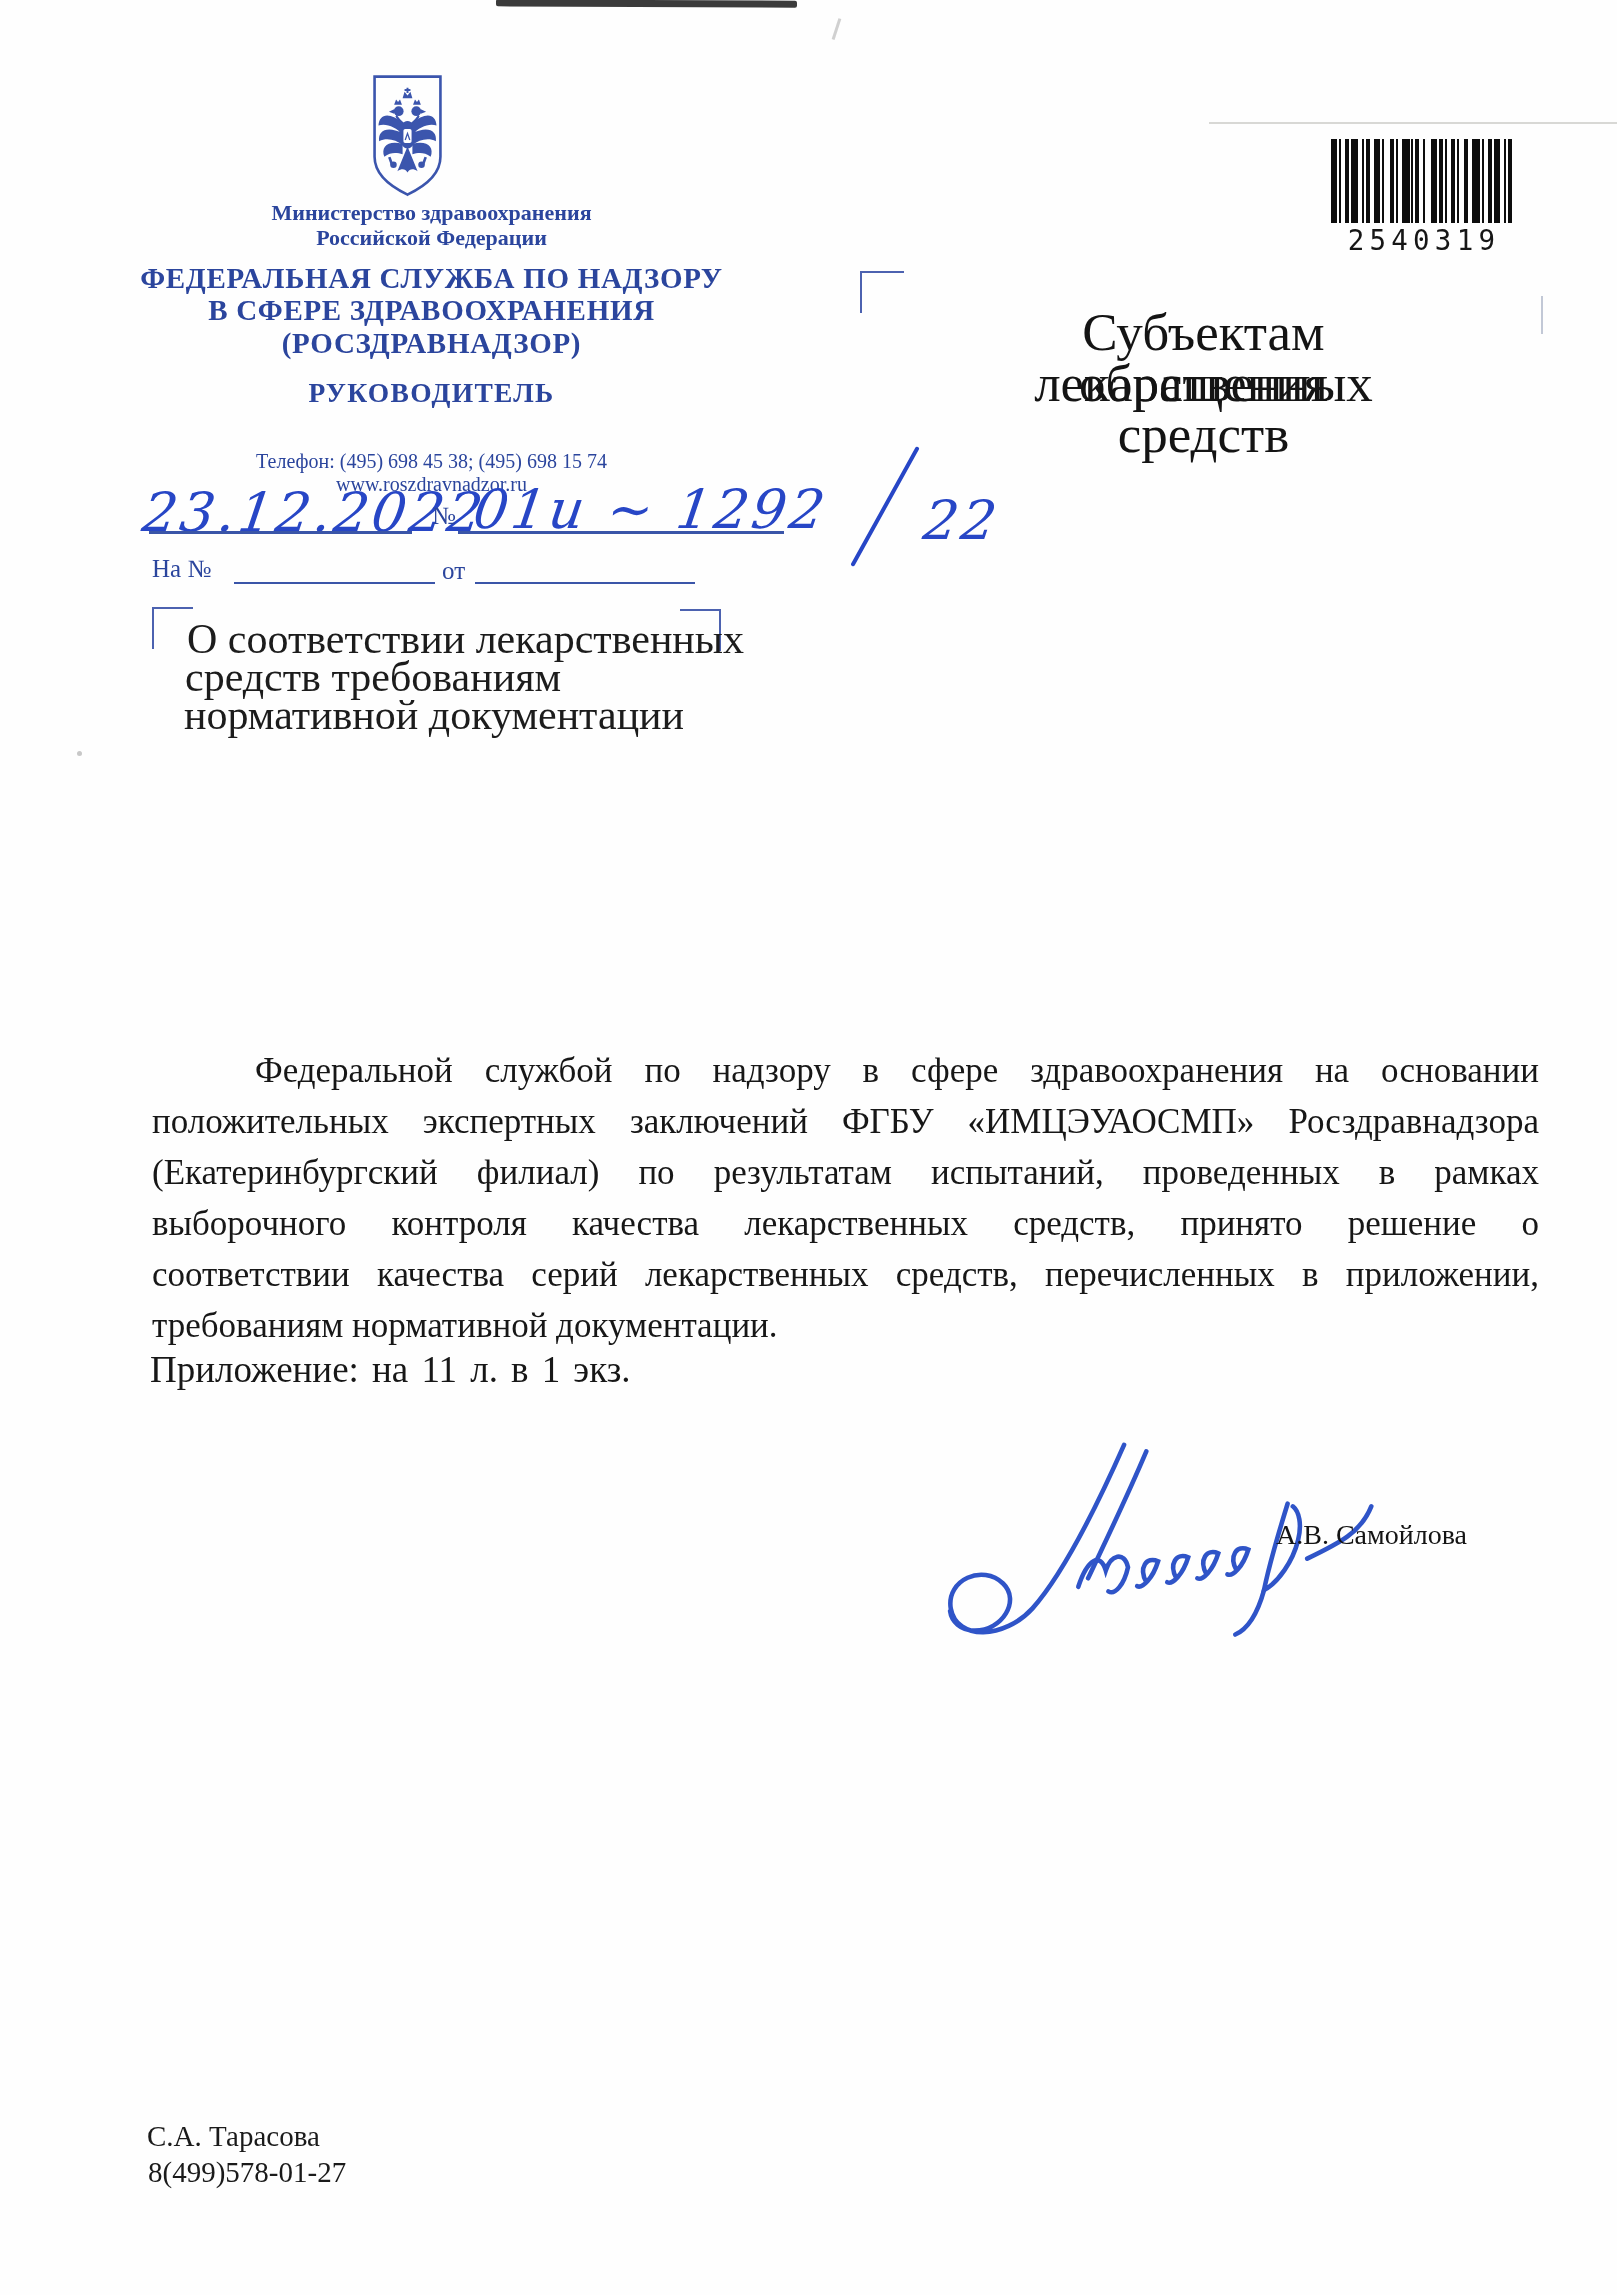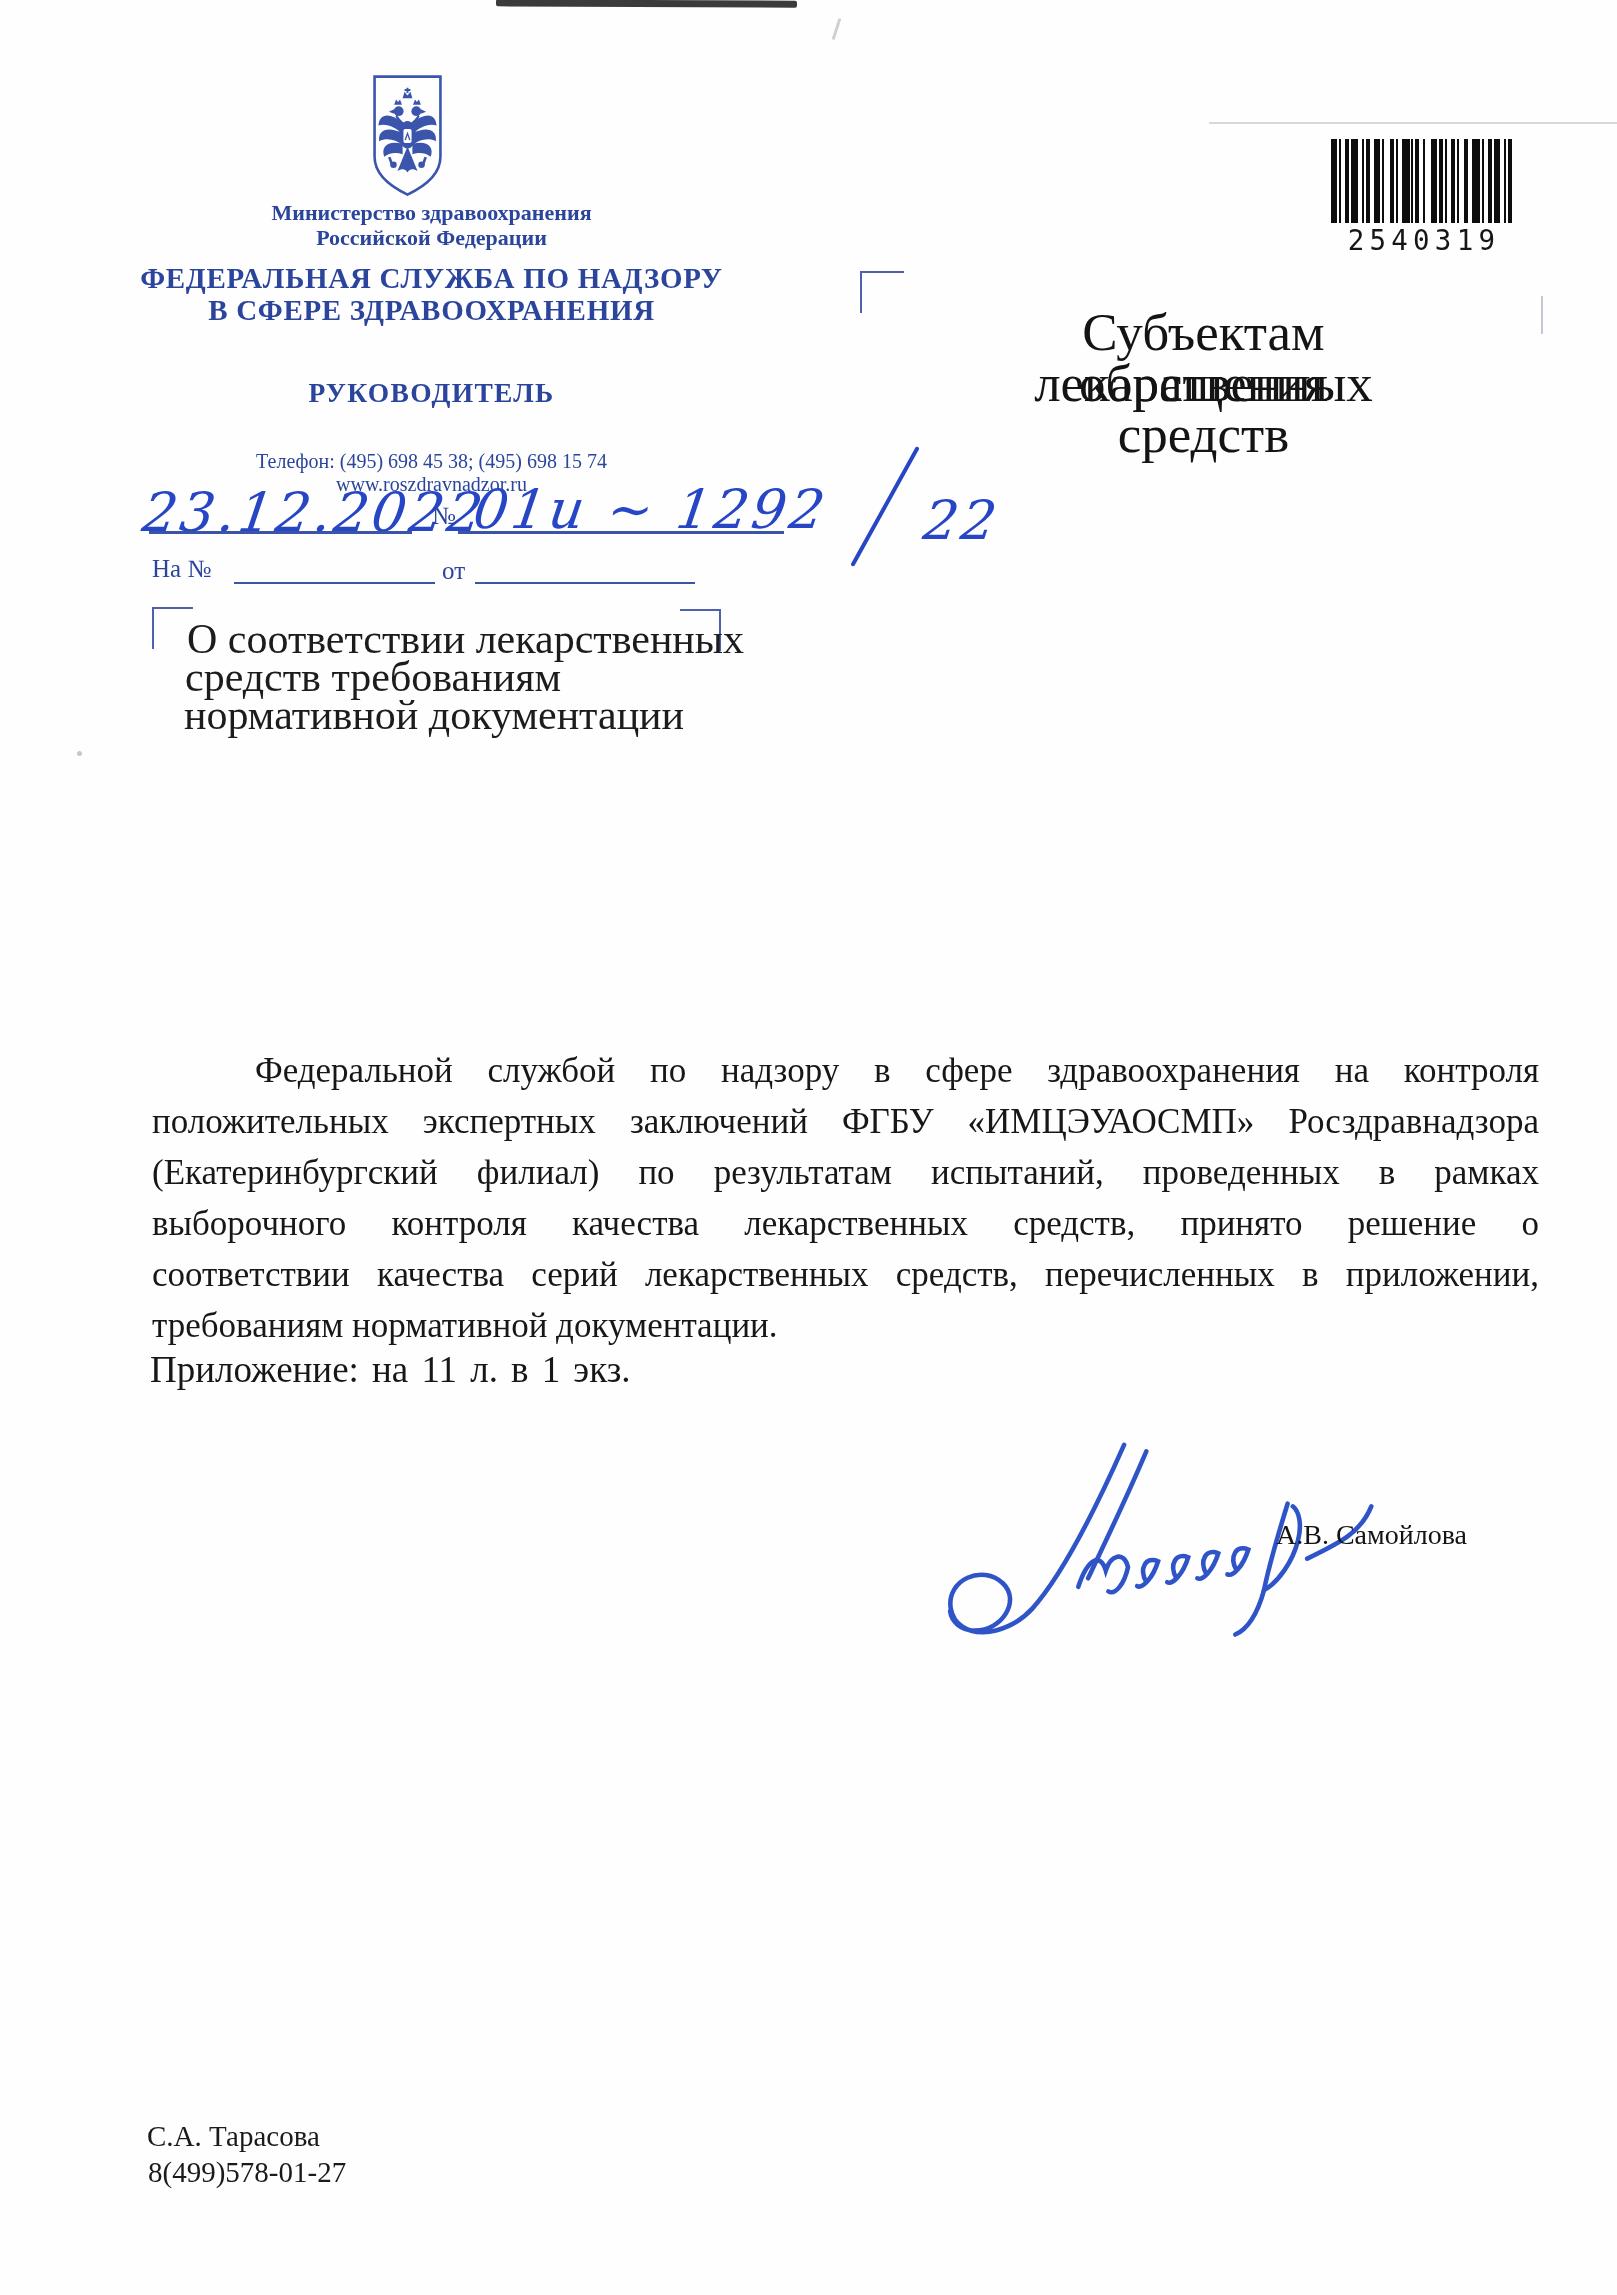--- a/index.html
+++ b/index.html
@@ -98,20 +98,21 @@
       <rect x="50" y="84" width="15" height="24" rx="4" fill="#ffffff" stroke="#3b55ad" stroke-width="2.5"></rect>
       <path d="M54,102 l3.5,-10 l3.5,10" fill="none" stroke="#3b55ad" stroke-width="2"></path>
     </svg>
   </div>
 
   <div class="abs lh lh-center ministry" style="top:200px;">Министерство здравоохранения</div>
   <div class="abs lh lh-center ministry" style="top:225px;">Российской Федерации</div>
 
   <div class="abs lh lh-center agency" style="top:262px;">ФЕДЕРАЛЬНАЯ СЛУЖБА ПО НАДЗОРУ</div>
   <div class="abs lh lh-center agency" style="top:294px;">В СФЕРЕ ЗДРАВООХРАНЕНИЯ</div>
+  <div class="abs lh lh-center agency" style="top:327px;">(РОСЗДРАВНАДЗОР)</div>
 
   <div class="abs lh lh-center chief" style="top:377px;">РУКОВОДИТЕЛЬ</div>
 
   <div class="abs lh lh-center addr" style="top:449px;">Телефон: (495) 698 45 38; (495) 698 15 74</div>
   <div class="abs lh lh-center addr" style="top:472px;">www.roszdravnadzor.ru</div>
 
   <div class="abs ink hw-big" style="left:143px;top:481px;">23.12.2022</div>
   <div class="abs form-label" style="left:432px;top:502px;">№</div>
   <div class="abs ink hw-big" style="left:474px;top:478px;">01и ~ 1292</div>
   <div class="abs" style="left:852px;top:564px;width:136px;height:3.9px;background:#2746c6;border-radius:2px;transform:rotate(-61deg);transform-origin:left center;"></div>
@@ -165,21 +166,21 @@
         <div style="left: 151px; width: 2px;"></div>
         <div style="left: 157px; width: 3.9px;"></div>
         <div style="left: 163px; width: 5.9px;"></div>
         <div style="left: 173px; width: 2px;"></div>
         <div style="left: 177px; width: 3.9px;"></div>
       </div>
     <div class="bc-num" style="margin-top:1.3px;">2540319</div>
   </div>
 
   <div class="abs bodytext" style="top:1045px;">
-    <div class="jline indent">Федеральной службой по надзору в сфере здравоохранения на контроля</div>
+    <div class="jline indent">Федеральной службой по надзору в сфере здравоохранения на основании</div>
     <div class="jline">положительных экспертных заключений ФГБУ «ИМЦЭУАОСМП» Росздравнадзора</div>
     <div class="jline">(Екатеринбургский филиал) по результатам испытаний, проведенных в рамках</div>
     <div class="jline">выборочного контроля качества лекарственных средств, принято решение о</div>
     <div class="jline">соответствии качества серий лекарственных средств, перечисленных в приложении,</div>
     <div class="lastline">требованиям нормативной документации.</div>
   </div>
 
   <div class="abs attach" style="left:150px;top:1348px;">Приложение: на 11 л. в 1 экз.</div>
 
   <div class="abs" style="left:903px;top:1433px;width:484px;height:216px;">

